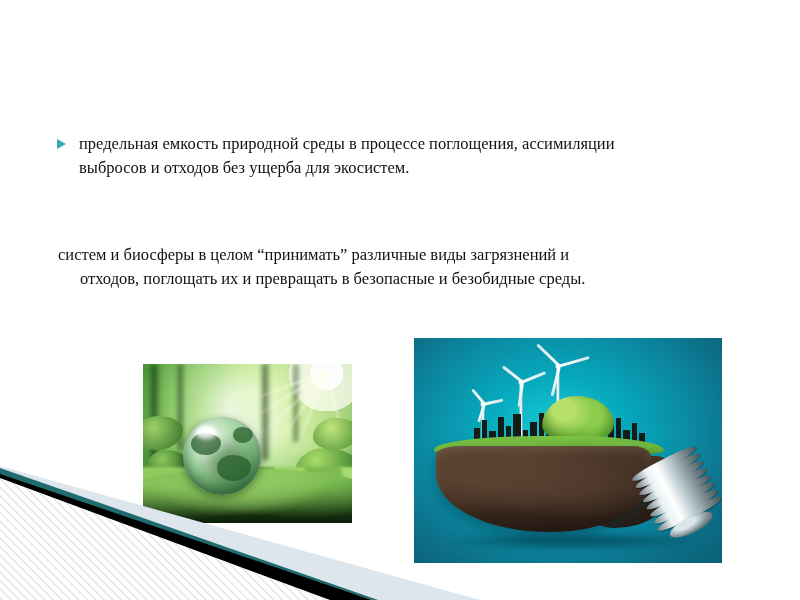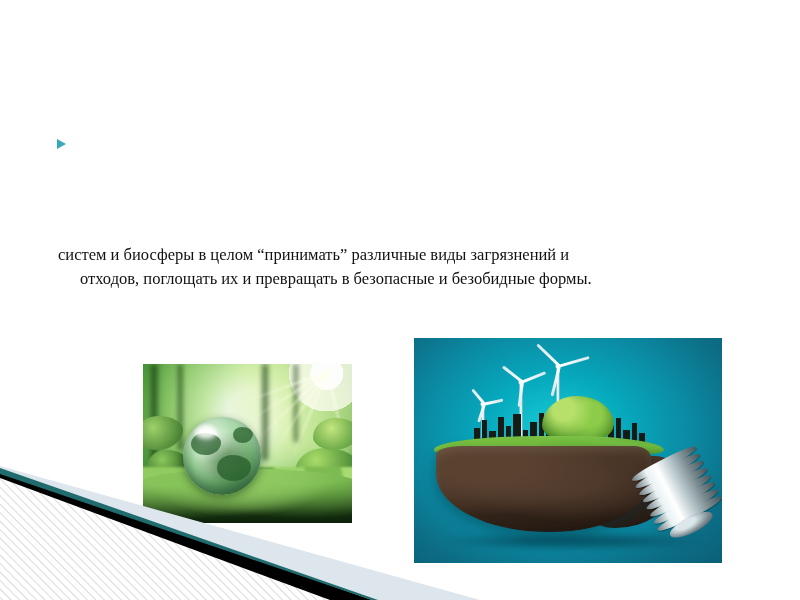--- a/index.html
+++ b/index.html
@@ -279,26 +279,28 @@
 <div id="slide">
 
 
   <div id="bullet-block">
     <div id="bullet-marker">
       <svg width="9" height="10" viewBox="0 0 9 10" aria-hidden="true">
         <polygon points="0,0 9,5 0,10" fill="#3aa8b8"></polygon>
       </svg>
     </div>
     <div id="bullet-text">
+      <span class="ln">предельная емкость природной среды в процессе поглощения, ассимиляции</span>
+      <span class="ln">выбросов и отходов без ущерба для экосистем.</span>
     </div>
   </div>
 
   <div id="para2">
     <span class="ln">систем и биосферы в целом “принимать” различные виды загрязнений и</span>
-    <span class="ln">отходов, поглощать их и превращать в безопасные и безобидные формы.</span>
+    <span class="ln">отходов, поглощать их и превращать в безопасные и безобидные среды.</span>
   </div>
 
   <div id="pic-forest">
     <div class="sky"></div>
 
     <div class="trunk" style="left:6px;  top:0;   width:11px; height:108px;"></div>
     <div class="trunk" style="left:34px; top:0;   width:7px;  height:86px;"></div>
     <div class="trunk" style="left:118px;top:0;   width:9px;  height:96px;"></div>
     <div class="trunk" style="left:150px;top:0;   width:6px;  height:78px;"></div>
 

